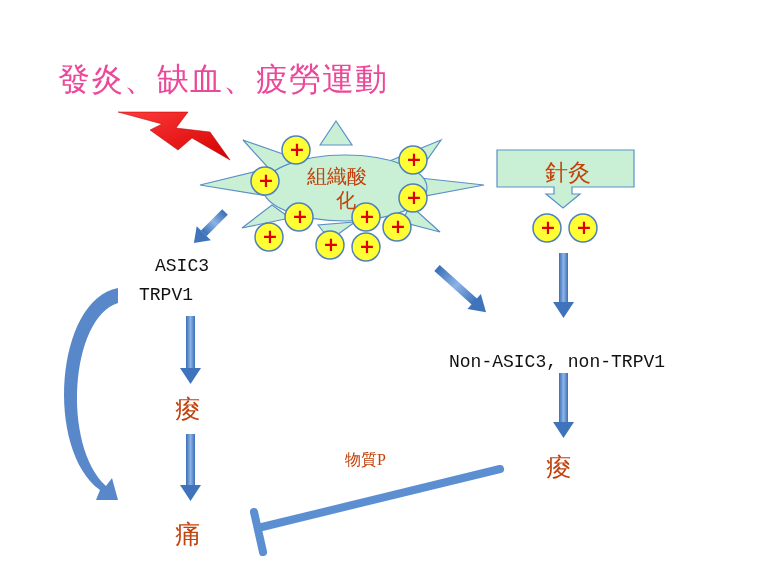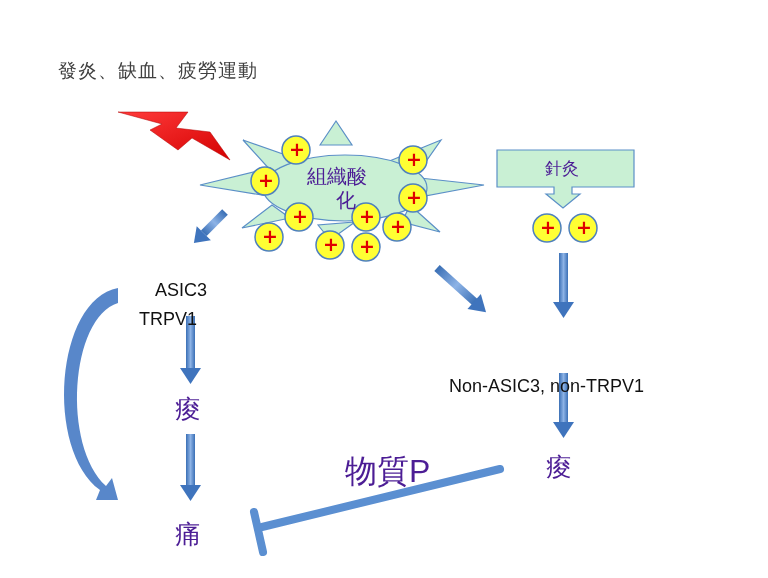--- a/index.html
+++ b/index.html
@@ -1,21 +1,21 @@
 <!DOCTYPE html>
 <html><head>
   <meta charset="utf-8">
   <style>
     html, body { margin:0; padding:0; background:#ffffff; }
     body { width:768px; height:578px; position:relative; overflow:hidden;
            font-family:"DejaVu Sans", "Liberation Sans", sans-serif; }
     .txt { position:absolute; white-space:nowrap; }
-    .title { left:58px; top:58px; font-size:19px; color:#404040; font-family:Liberation Serif, serif; letter-spacing:1px; }
-    .black { color:#111; font-size:18px; font-family:Liberation Sans, sans-serif;margin-top:24px; }
-    .red { color:#4c1d95; font-family:Liberation Sans, sans-serif; }
+    .title { left:58px; top:58px; font-size:32px; color:#ec4899; font-family:Liberation Serif, serif; letter-spacing:1px; }
+    .black { color:#111; font-size:18px; font-family:Liberation Mono, monospace; }
+    .red { color:#c2410c; font-family:Liberation Serif, serif; }
     svg.diagram { position:absolute; left:0; top:0; }
   </style>
 </head>
 <body>
 
 <svg class="diagram" width="768" height="578" viewBox="0 0 768 578">
   <defs>
     <linearGradient id="arrowGradV" x1="0" y1="0" x2="1" y2="0">
       <stop offset="0" stop-color="#3a6fb5"></stop>
       <stop offset="0.5" stop-color="#8db3e6"></stop>
@@ -116,23 +116,23 @@
 
 <style>
   .plus { color:#e00000; font-weight:bold; font-size:19px; line-height:20px; width:14px; text-align:center; font-family:"DejaVu Sans", sans-serif; }
 </style>
 
 <div class="txt title">發炎、缺血、疲勞運動</div>
 
 <div class="txt red" style="left:307px;top:163px;font-size:20px;">組織酸</div>
 <div class="txt red" style="left:336px;top:187px;font-size:20px;">化</div>
 
-<div class="txt red" style="left:545px;top:157px;font-size:17px;">針灸</div>
+<div class="txt red" style="left:545px;top:157px;font-size:23px;">針灸</div>
 
 <div class="txt black" style="left:155px;top:256px;">ASIC3</div>
 <div class="txt black" style="left:139px;top:285px;">TRPV1</div>
 
 <div class="txt black" style="left:449px;top:352px;">Non-ASIC3, non-TRPV1</div>
 
 <div class="txt red" style="left:175px;top:392px;font-size:26px;">痠</div>
 <div class="txt red" style="left:175px;top:517px;font-size:26px;">痛</div>
 <div class="txt red" style="left:546px;top:450px;font-size:26px;">痠</div>
-<div class="txt red" style="left:345px;top:450px;font-size:32px;">物質P</div>
+<div class="txt red" style="left:345px;top:450px;font-size:16px;">物質P</div>
 
 </body></html>

